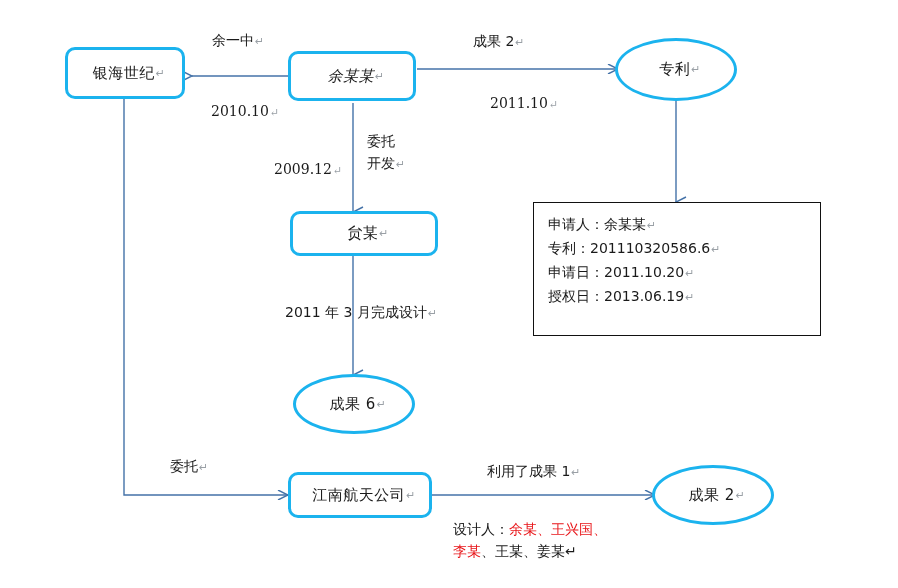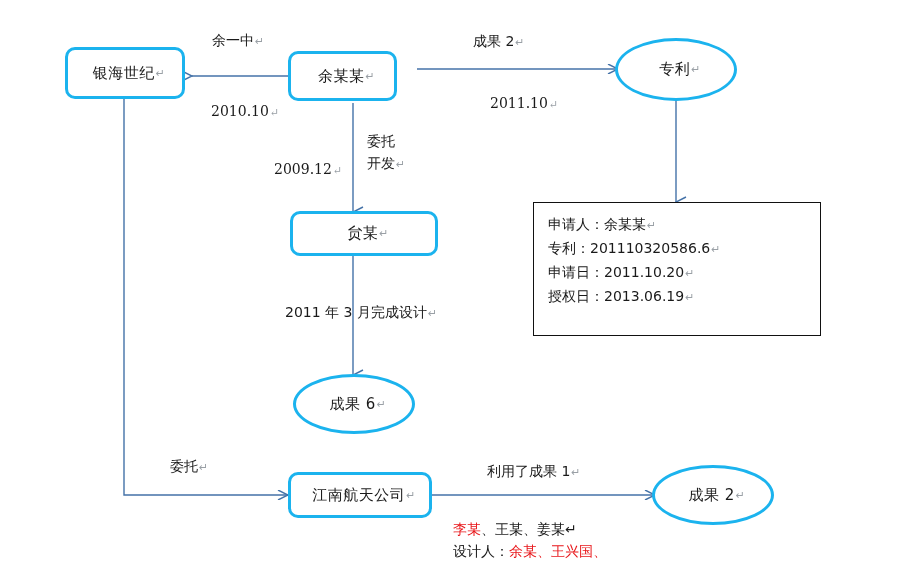--- a/index.html
+++ b/index.html
@@ -122,21 +122,21 @@
 
       <line x1="422" y1="495" x2="655" y2="495" marker-end="url(#arrowRight)"></line>
     </g>
   </svg>
 
   <div class="node rect" style="left:65px; top:47px; width:120px; height:52px;">
     <span>银海世纪</span>
       <span class="pilcrow">↵</span>
   </div>
 
-  <div class="node rect" style="left:288px; top:51px; width:109px; height:50px;">
+  <div class="node rect" style="left:288px; top:51px; width:128px; height:50px;font-style:italic;">
     <span>余某某</span>
       <span class="pilcrow">↵</span>
   </div>
 
   <div class="node ellipse" style="left:615px; top:38px; width:122px; height:63px;">
     <span>专利</span>
       <span class="pilcrow">↵</span>
   </div>
 
   <div class="node rect" style="left:290px; top:211px; width:148px; height:45px;">
@@ -209,17 +209,17 @@
     </div>
     <div class="line">
       <span>申请日：2011.10.20</span><span class="pilcrow">↵</span>
     </div>
     <div class="line">
       <span>授权日：2013.06.19</span><span class="pilcrow">↵</span>
     </div>
   </div>
 
   <div class="designers" style="left:453px; top:518px;">
+    <div><span>设计人：</span><span class="red">余某、王兴国、</span></div>
     <div><span class="red">李某</span><span>、王某、姜某</span><span class="pilcrow">↵</span></div>
-    <div><span>设计人：</span><span class="red">余某、王兴国、</span></div>
   </div>
 
 </div>
 
 </body></html>

